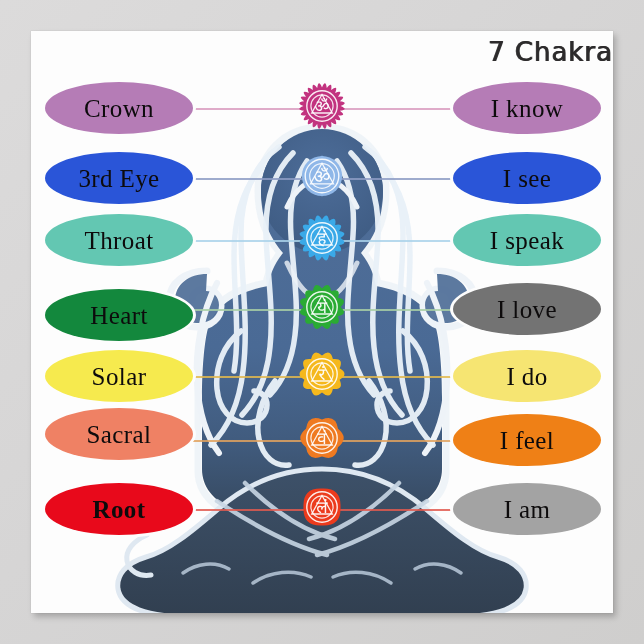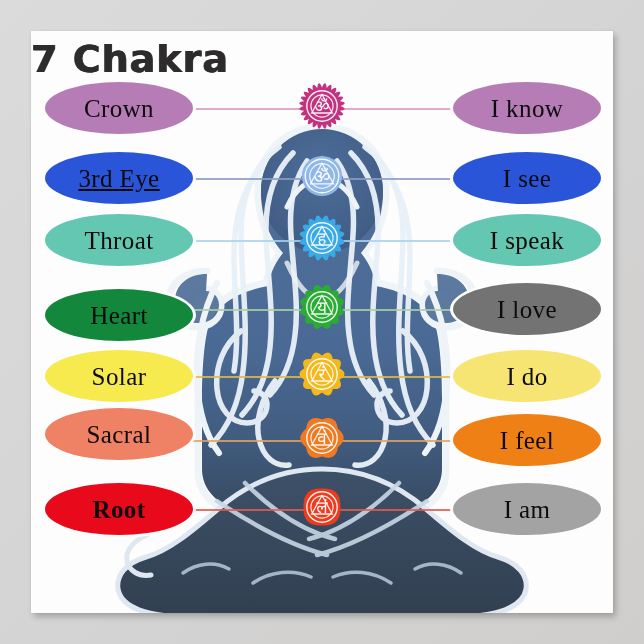--- a/index.html
+++ b/index.html
@@ -23,26 +23,26 @@
     width:582px;height:582px;
     background:#fdfdfd;
     box-shadow:3px 4px 6px rgba(0,0,0,.22), 0 0 0 .5px rgba(0,0,0,.06);
   }
   .poster-inner{position:absolute;inset:0;overflow:hidden;}
 
   
   .title{
     position:absolute;
     left:0;right:0;top:6px;
-    text-align:left;
+    text-align:right;
     font-family:"DejaVu Sans", sans-serif;
-    font-size:38px;
+    font-size:26px;
     letter-spacing:1px;
     color:#2d2b2c;
-    font-weight:700;
+    font-weight:400;
     text-shadow:0.7px 0 0 #3a3a3a, -0.5px 0.4px 0 #545454;
   }
 
   
   .figure-wrap{
     position:absolute;
     left:0;top:0;width:582px;height:582px;
   }
 
   
@@ -284,21 +284,21 @@
     <text x="28" y="34.0" text-anchor="middle" font-family="DejaVu Sans, sans-serif" font-size="16.8" fill="#ffffff" opacity=".96">लं</text>
   </svg></div>
         </div>
       <div id="labels-layer">
           <div class="label left" style="top: 51px; width: 148px; height: 52px; background: rgb(181, 124, 182);">
             <span>Crown</span>
           </div>
           <div class="label right" style="top: 51px; width: 148px; height: 52px; background: rgb(181, 124, 182);">
             <span>I know</span>
           </div>
-          <div class="label left" style="top: 121px; width: 148px; height: 52px; background: rgb(42, 85, 216); text-decoration: underline;">
+          <div class="label left" style="top: 121px; width: 148px; height: 52px; background: rgb(42, 85, 216);">
             <span>3rd Eye</span>
           </div>
           <div class="label right" style="top: 121px; width: 148px; height: 52px; background: rgb(42, 85, 216);">
             <span>I see</span>
           </div>
           <div class="label left" style="top: 183px; width: 148px; height: 52px; background: rgb(99, 199, 178); text-align: right;">
             <span>Throat</span>
           </div>
           <div class="label right" style="top: 183px; width: 148px; height: 52px; background: rgb(99, 199, 178);">
             <span>I speak</span>

